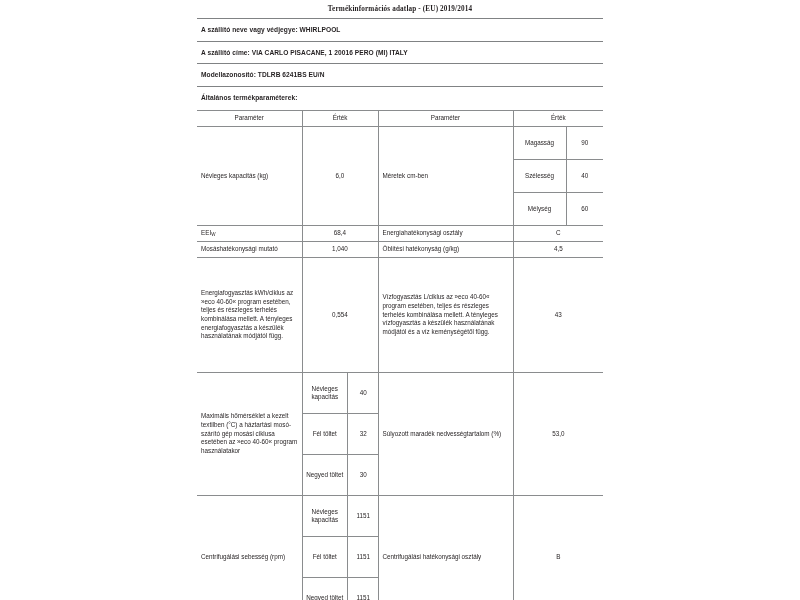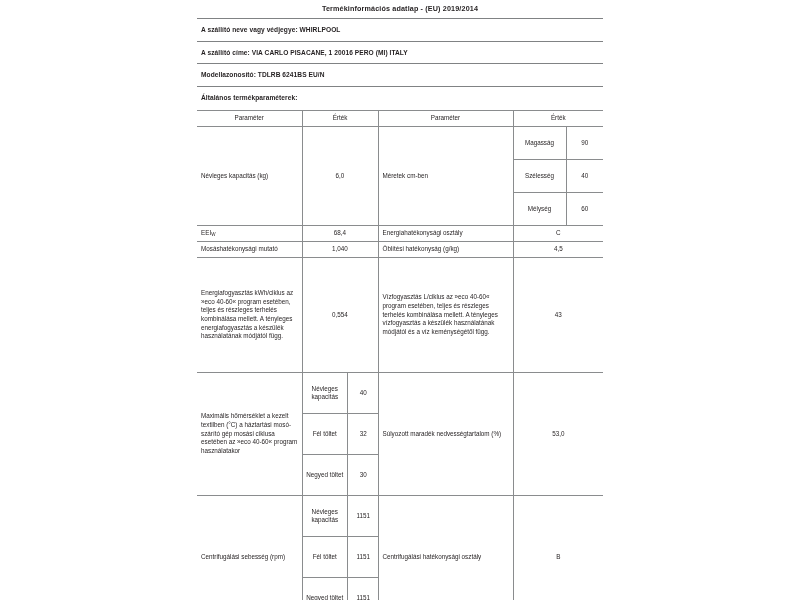--- a/index.html
+++ b/index.html
@@ -20,20 +20,21 @@
     top: 0;
     width: 406px;
   }
   .doc-title {
     text-align: center;
     font-size: 7.2px;
     font-weight: bold;
     letter-spacing: 0.02em;
     padding: 5px 0 4px 0;
     line-height: 1.2;
+    font-family: Liberation Serif, serif;
   }
   .hrule {
     border-top: 1.4px solid #808284;
     height: 0;
     font-size: 0;
     line-height: 0;
   }
   .info-row {
     font-size: 6.6px;
     font-weight: bold;

